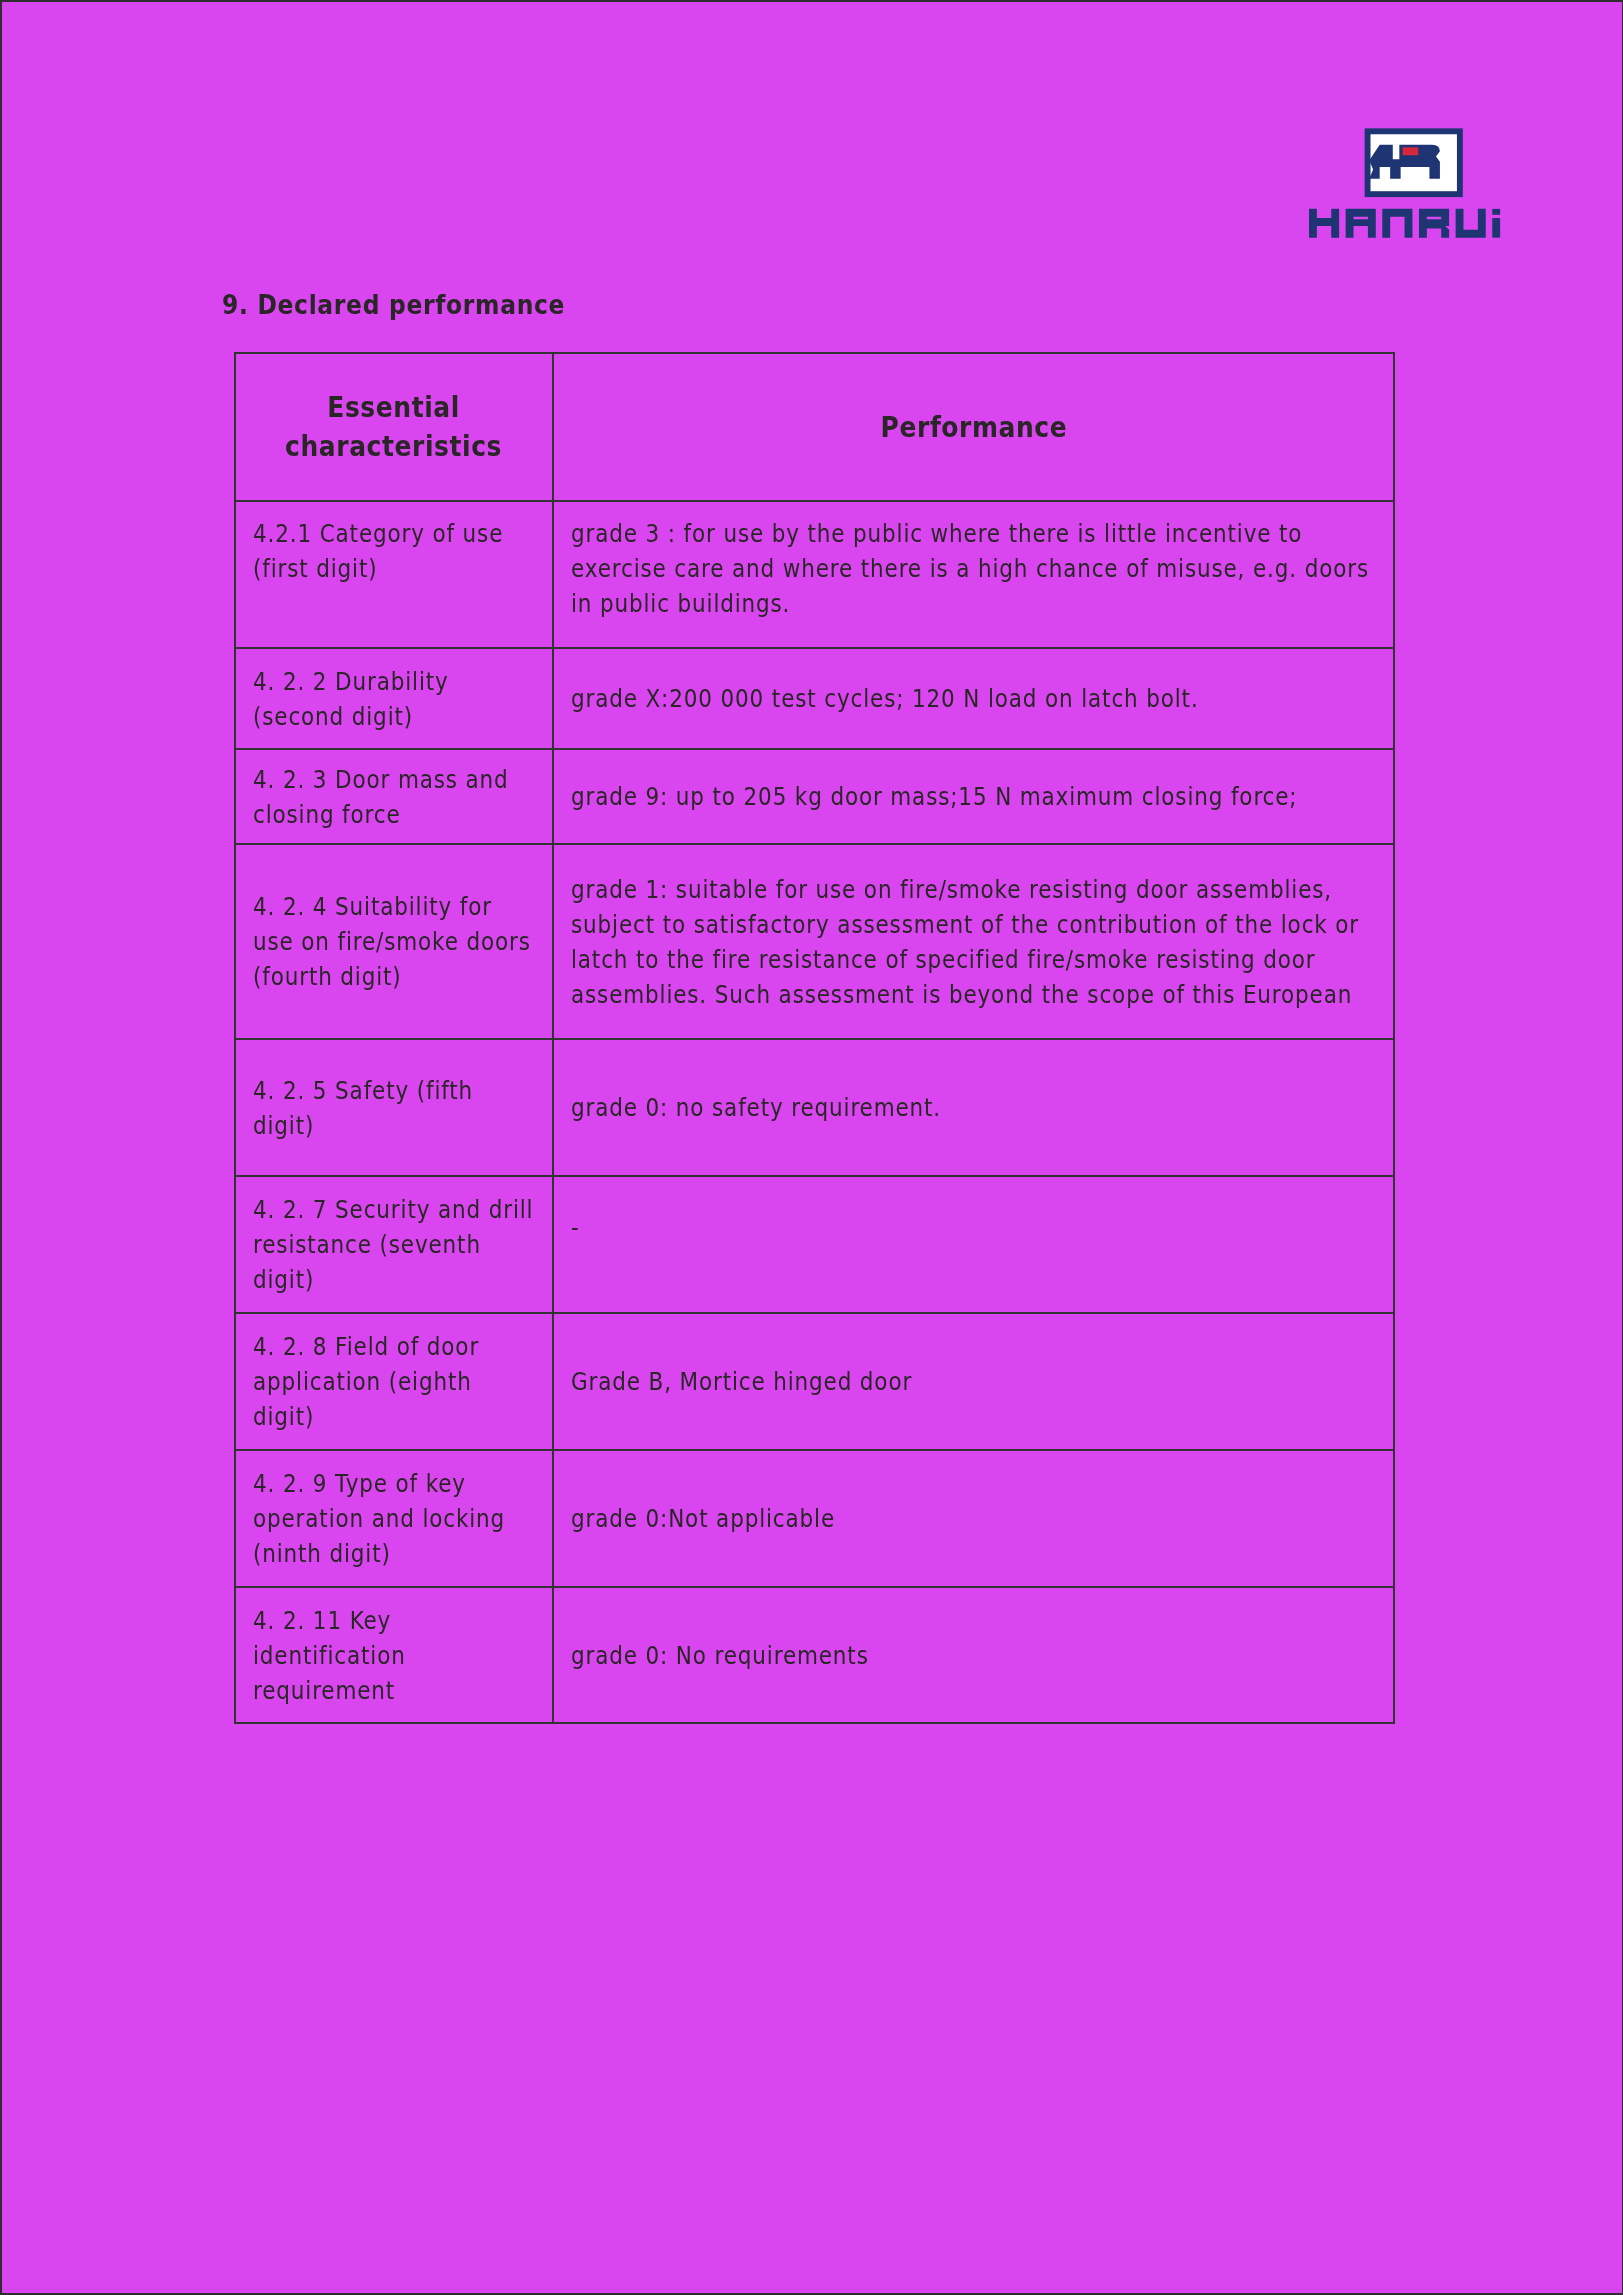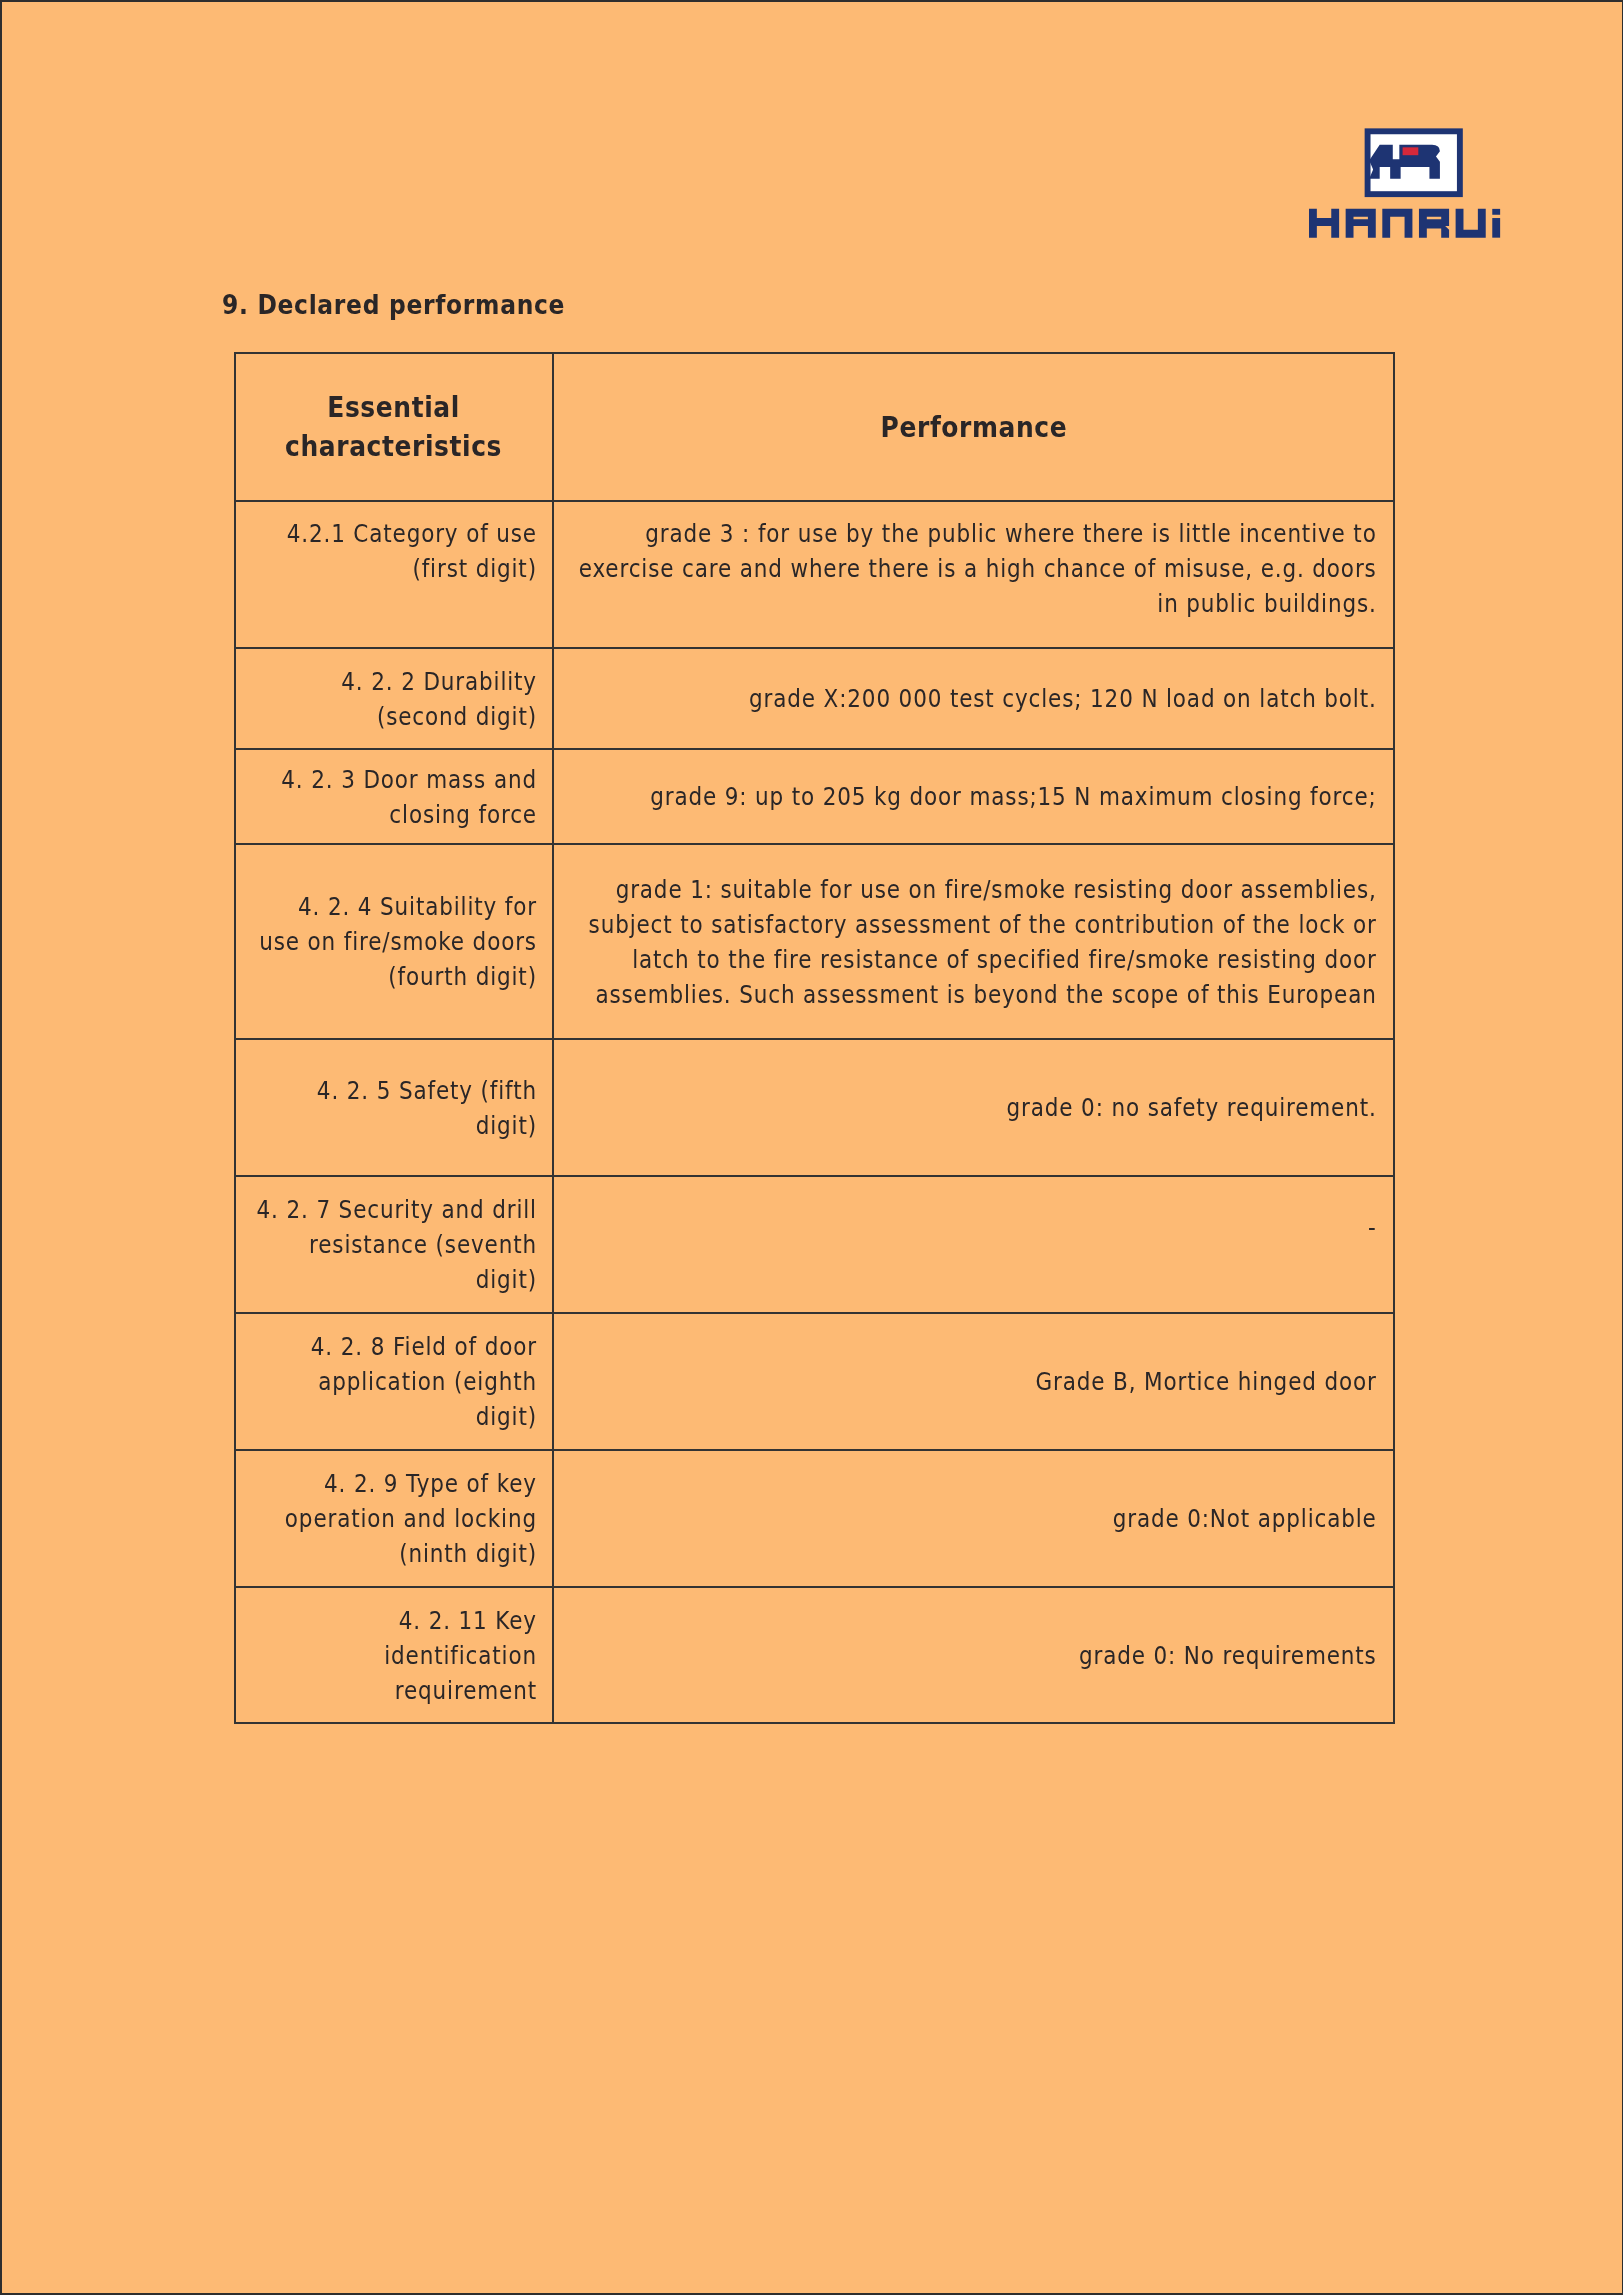--- a/index.html
+++ b/index.html
@@ -2,21 +2,21 @@
 <html style="font-size:10.5px"><head>
   <meta charset="utf-8">
   <style>
     html, body { margin: 0; padding: 0; background: #ffffff; }
     body { width: 1624px; height: 2295px; position: relative; overflow: hidden; }
     .page {
       position: absolute; left: 0; top: 0;
       width: 1624px; height: 2295px;
       box-sizing: border-box;
       border: 2.6px solid #2e2e2e;
-      background: #fdba74;
+      background: #d946ef;
     }
     .logo {
       position: absolute; left: 1307px; top: 123px; width: 216px; height: 118px;
     }
     .section-title {
       position: absolute; left: 220px; top: 288px;
       font-family: "DejaVu Sans Condensed", "DejaVu Sans", sans-serif;
       font-stretch: condensed;
       font-weight: bold; font-size: 26px; color: #2a2627;
       letter-spacing: 0.7px;
@@ -36,21 +36,21 @@
       box-sizing: border-box;
     }
     table.perf col.c1 { width: 318px; }
     table.perf col.c2 { width: 841px; }
     table.perf th {
       font-weight: bold; font-size: 29px; line-height: 39px;
       text-align: center; letter-spacing: 0.7px;
     }
     table.perf td {
       font-size: 25px; line-height: 35px; letter-spacing: 1px;
-      text-align: right;
+      text-align: left;
       padding-left: 17px;
     }
     table.perf td.char { vertical-align: middle; }
     td.top { vertical-align: top !important; padding-top: 14.4px !important; }
     .cond { display: inline-block; transform: scaleX(0.86); transform-origin: left center; white-space: pre-line; width: 116%; }
     th .cond { transform-origin: center center; width: 116%; margin-left: -8%; }
   </style>
 </head>
 <body>
 

